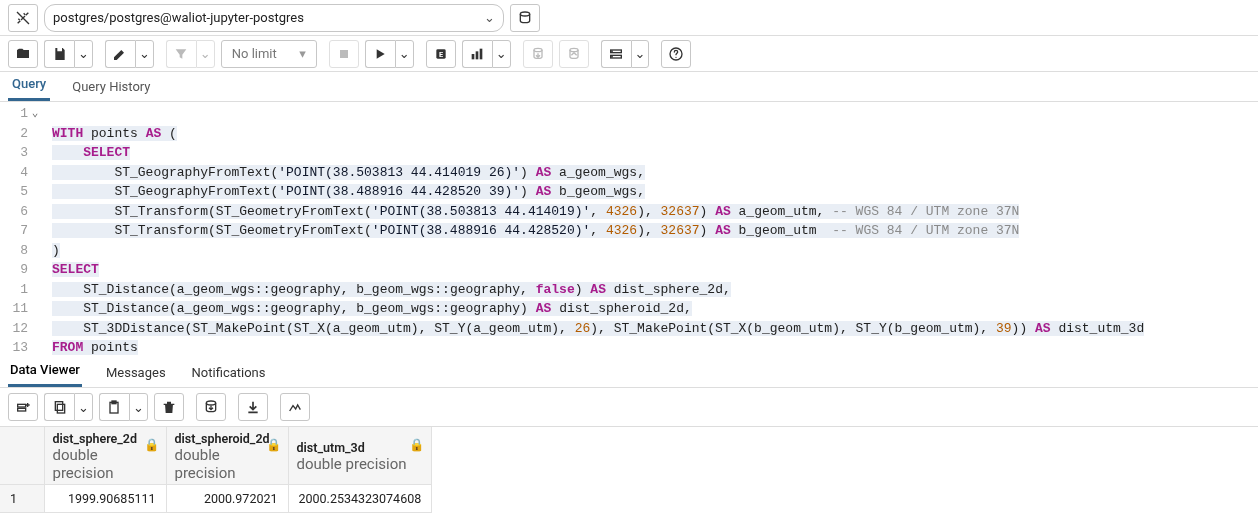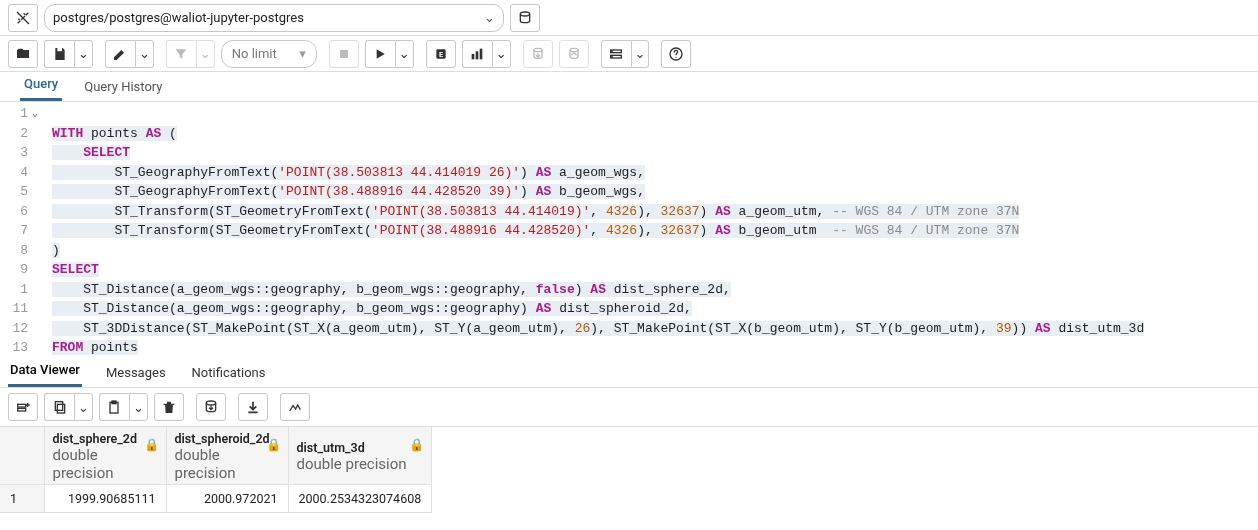--- a/index.html
+++ b/index.html
@@ -35,49 +35,49 @@
     border: 1px solid #c7c7c7; border-radius: 3px;
     background: #fff; display: inline-flex; align-items: center; justify-content: center;
     padding: 0 6px; color: #333;
   }
   .btn.icon svg { width: 16px; height: 16px; }
   .btn.disabled { color: #b5b5b5; border-color: #e0e0e0; }
   .split-btn { display: inline-flex; }
   .split-btn .btn:first-child { border-top-right-radius: 0; border-bottom-right-radius: 0; border-right: none; }
   .split-btn .btn.caret { min-width: 18px; padding: 0 3px; border-top-left-radius: 0; border-bottom-left-radius: 0; }
   .nolimit {
-    height: 28px; border: 1px solid #c7c7c7; border-radius: 12px;
+    height: 28px; border: 1px solid #c7c7c7; border-radius: 3px;
     display: inline-flex; align-items: center; padding: 0 10px; gap: 18px; color: #777;
     min-width: 96px; justify-content: space-between;
   }
   .sep { width: 0px; }
   .tabs {
     display: flex; align-items: flex-end; height: 30px;
-    border-bottom: 1px solid #ddd; padding: 0 20px; gap: 18px;
+    border-bottom: 1px solid #ddd; padding: 0 8px; gap: 18px;
   }
   .tab { padding: 6px 4px 7px; color: #555; cursor: pointer; }
   .tab.active { color: #326690; border-bottom: 3px solid #326690; font-weight: 500; }
   .editor {
     display: flex; height: 254px; background: #fff; overflow: hidden;
   }
   .gutter {
     width: 44px; text-align: right; color: #9a9a9a; padding: 2px 4px 0 0;
     font-family: "SFMono-Regular", Consolas, "Liberation Mono", Menlo, monospace;
     font-size: 13px; line-height: 19.5px; user-select: none;
   }
   .gutter .gline { height: 19.5px; display: flex; justify-content: flex-end; align-items: center; gap: 2px;}
   .gutter .fold { color: #666; font-size: 11px; width: 10px; text-align: center; }
   .code {
     flex: 1; padding: 2px 0 0 8px; font-family: "SFMono-Regular", Consolas, "Liberation Mono", Menlo, monospace;
     font-size: 13px; line-height: 19.5px; white-space: pre; overflow: auto;
     background: #fff;
   }
   .hl { background: #e9eef5; display: inline; margin-top: 45px; }
   .kw { color: #a71d8c; font-weight: 600; }
-  .str { color: #b91c1c; }
+  .str { color: #0f172a; }
   .num { color: #b35c00; }
   .cmt { color: #8a8a8a; }
   .pn { color: #222; }
   .results-tabs {
     display: flex; align-items: flex-end; height: 30px;
     border-bottom: 1px solid #ddd; padding: 0 8px; gap: 22px;
     margin-top: 2px;
   }
   .rtab { padding: 6px 2px 7px; color: #333; cursor: pointer; display: inline-flex; align-items: center; gap: 6px;}
   .rtab.active { color: #000; border-bottom: 3px solid #326690; font-weight: 500; }

